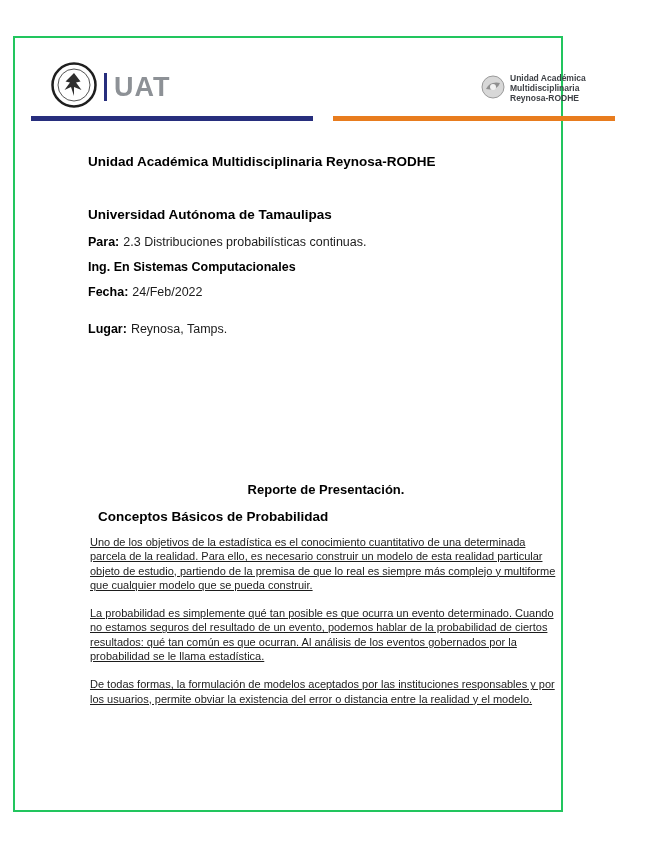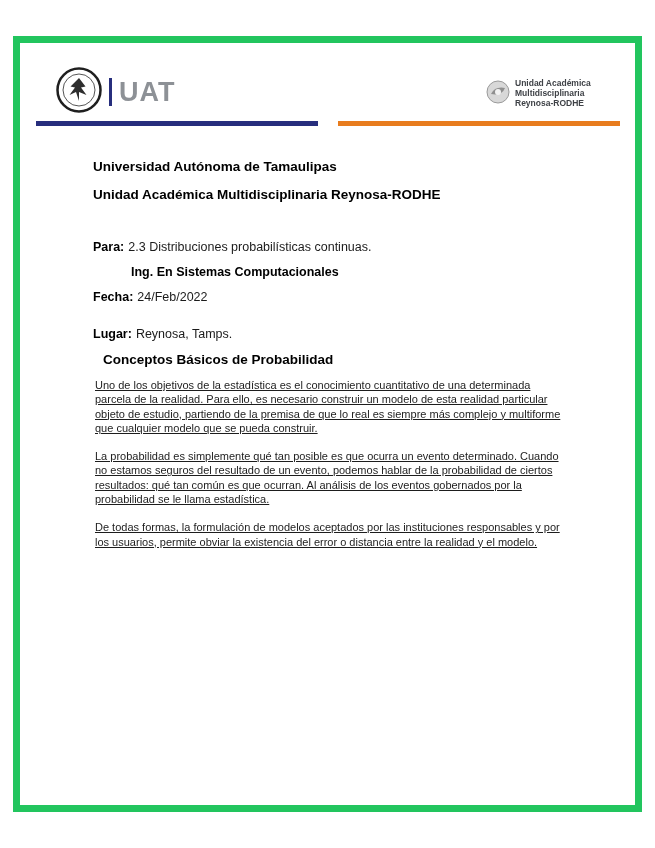--- a/index.html
+++ b/index.html
@@ -1,22 +1,22 @@
 <!DOCTYPE html>
 <html><head>
 <meta charset="utf-8">
 <style>
   html,body{margin:0;padding:0;}
   body{
     width:655px;height:848px;position:relative;background:#ffffff;
     font-family:"Liberation Sans", sans-serif;overflow:hidden;
   }
   .page-frame{
-    position:absolute;left:13px;top:36px;width:629px;height:776px;
-    box-sizing:border-box;border:7px solid #22c55e;background:#ffffff;
+    position:absolute;left:13px;top:36px;width:550px;height:776px;
+    box-sizing:border-box;border:2px solid #22c55e;background:#ffffff;
   }
   .page-inner{position:relative;width:100%;height:100%;}
 
   
   .logo-left{position:absolute;left:36px;top:24px;}
   .logo-row{display:flex;align-items:center;gap:7px;}
   .uat-divider{width:3px;height:28px;background:#272e7d;}
   .uat-wordmark{
     font-size:27px;font-weight:bold;color:#8d9196;letter-spacing:1px;line-height:1;
   }
@@ -33,21 +33,21 @@
   .bar{position:absolute;top:78px;height:5px;}
   .bar-left{left:16px;width:282px;background:#272e7d;}
   .bar-right{left:318px;width:282px;background:#e87c1e;}
 
   
   .content{position:absolute;left:73px;top:115px;width:476px;color:#1b1b1b;}
   .doc-title{font-size:13.5px;font-weight:bold;color:#000;line-height:17px;margin:0 0 11px;}
   .doc-title.second{margin-bottom:36px;}
   .meta-line{font-size:12.5px;line-height:17px;margin:0 0 8px;color:#1b1b1b;}
   .meta-line .b{font-weight:bold;margin-right:4px;color:#000;}
-  .meta-line.career{font-weight:bold;color:#000;margin-left:38px;}
+  .meta-line.career{font-weight:bold;color:#000;}
   .meta-line.fecha{margin-bottom:20px;}
   .report-title{
     text-align:center;font-size:13px;font-weight:bold;color:#000;
     margin:143px 0 10px;line-height:17px;
   }
   .section-heading{font-size:13.5px;font-weight:bold;color:#000;margin:0 10px 9px;line-height:18px;}
   .para{font-size:11px;line-height:14.3px;margin:0 2px 14px;color:#1d1d1d;text-decoration:underline;}
 </style>
 </head>
 <body>
@@ -82,28 +82,29 @@
         <span>Unidad Académica</span>
         <span>Multidisciplinaria</span>
         <span>Reynosa-RODHE</span>
       </span>
     </div>
 
     <div class="bar bar-left" style="background: rgb(39, 46, 125);"></div>
     <div class="bar bar-right" style="background: rgb(232, 124, 30);"></div>
 
     <div class="content">
+      <p class="doc-title second">Unidad Académica Multidisciplinaria Reynosa-RODHE</p>
       <p class="doc-title">Universidad Autónoma de Tamaulipas</p>
-      <p class="doc-title second">Unidad Académica Multidisciplinaria Reynosa-RODHE</p>
 
       <p class="meta-line"><span class="b">Para:</span><span>2.3 Distribuciones probabilísticas continuas.</span></p>
       <p class="meta-line career">Ing. En Sistemas Computacionales</p>
       <p class="meta-line fecha"><span class="b">Fecha:</span><span>24/Feb/2022</span></p>
       <p class="meta-line"><span class="b">Lugar:</span><span>Reynosa, Tamps.</span></p>
 
+      <p class="report-title">Reporte de Presentación.</p>
       <p class="section-heading">Conceptos Básicos de Probabilidad</p>
 
       <p class="para">Uno de los objetivos de la estadística es el conocimiento cuantitativo de una determinada parcela de la realidad. Para ello, es necesario construir un modelo de esta realidad particular objeto de estudio, partiendo de la premisa de que lo real es siempre más complejo y multiforme que cualquier modelo que se pueda construir.</p>
       <p class="para">La probabilidad es simplemente qué tan posible es que ocurra un evento determinado. Cuando no estamos seguros del resultado de un evento, podemos hablar de la probabilidad de ciertos resultados: qué tan común es que ocurran. Al análisis de los eventos gobernados por la probabilidad se le llama estadística.</p>
       <p class="para">De todas formas, la formulación de modelos aceptados por las instituciones responsables y por los usuarios, permite obviar la existencia del error o distancia entre la realidad y el modelo.</p>
     </div>
 
   </div>
 </div>
 

